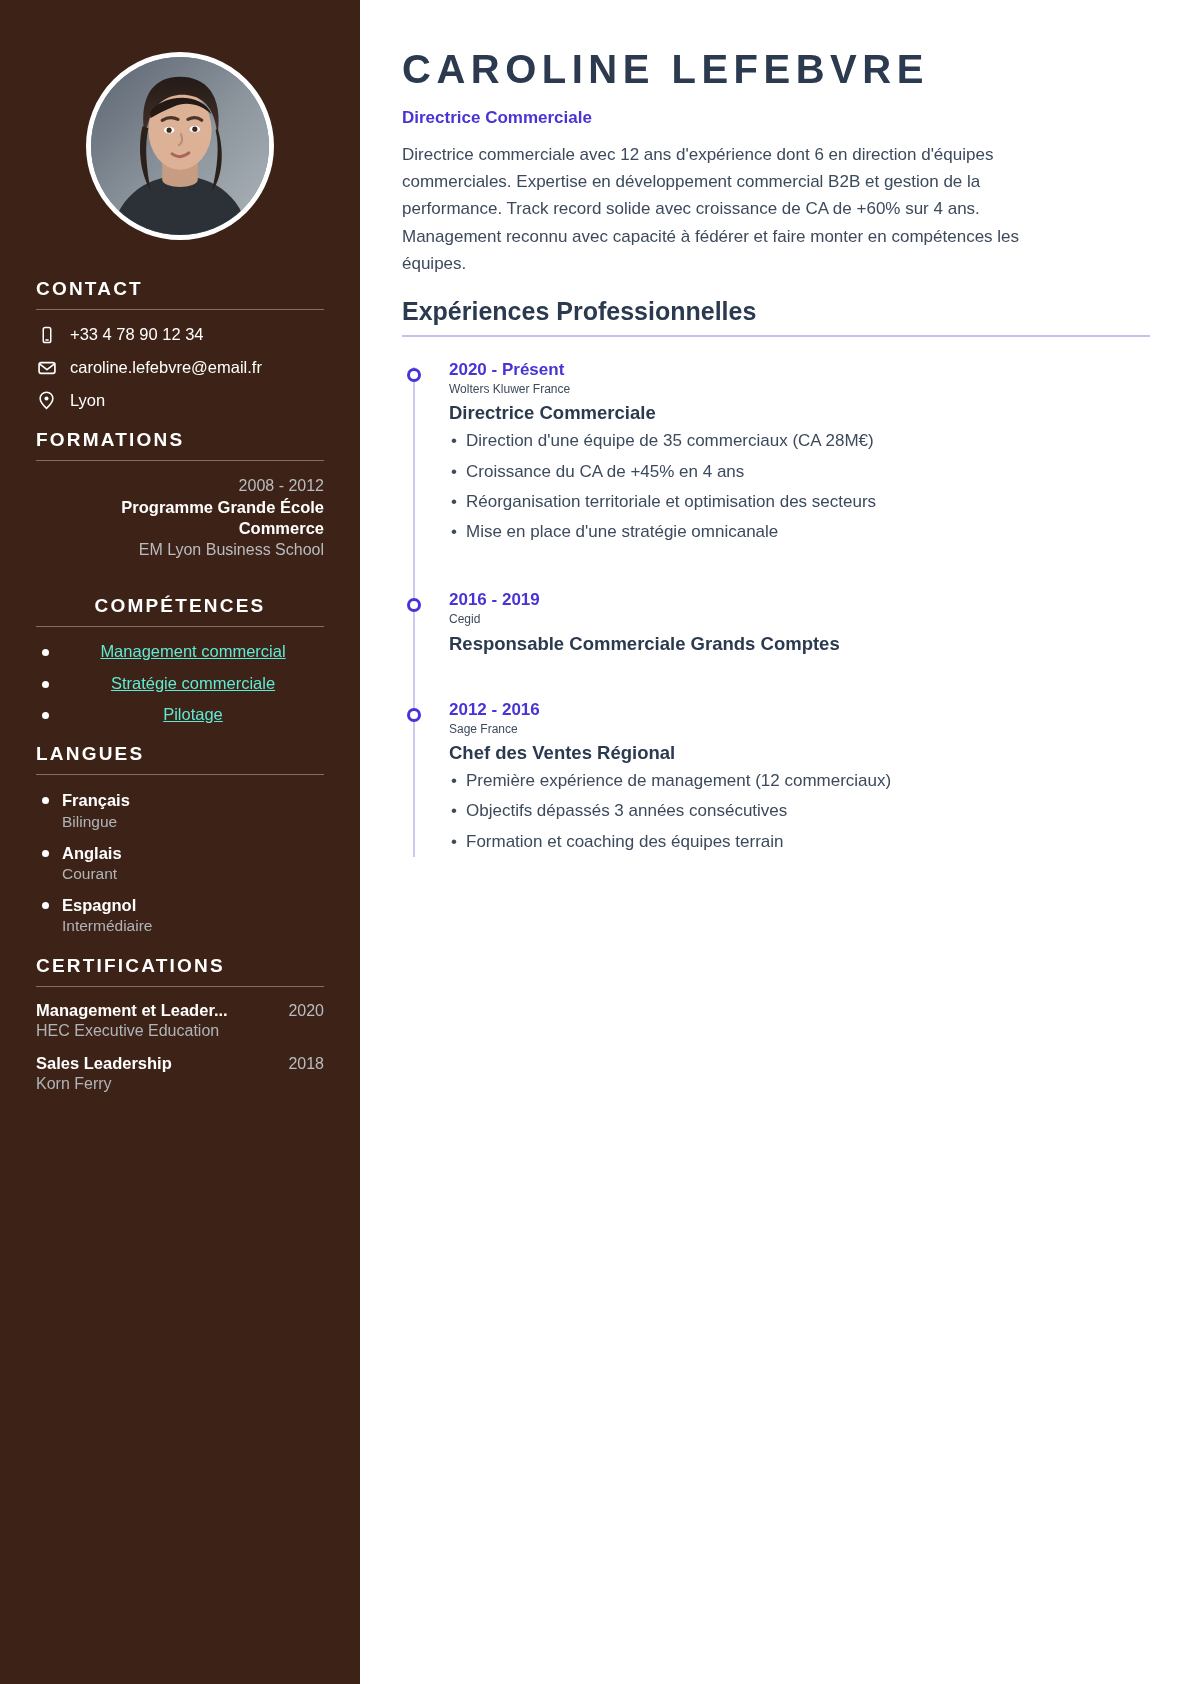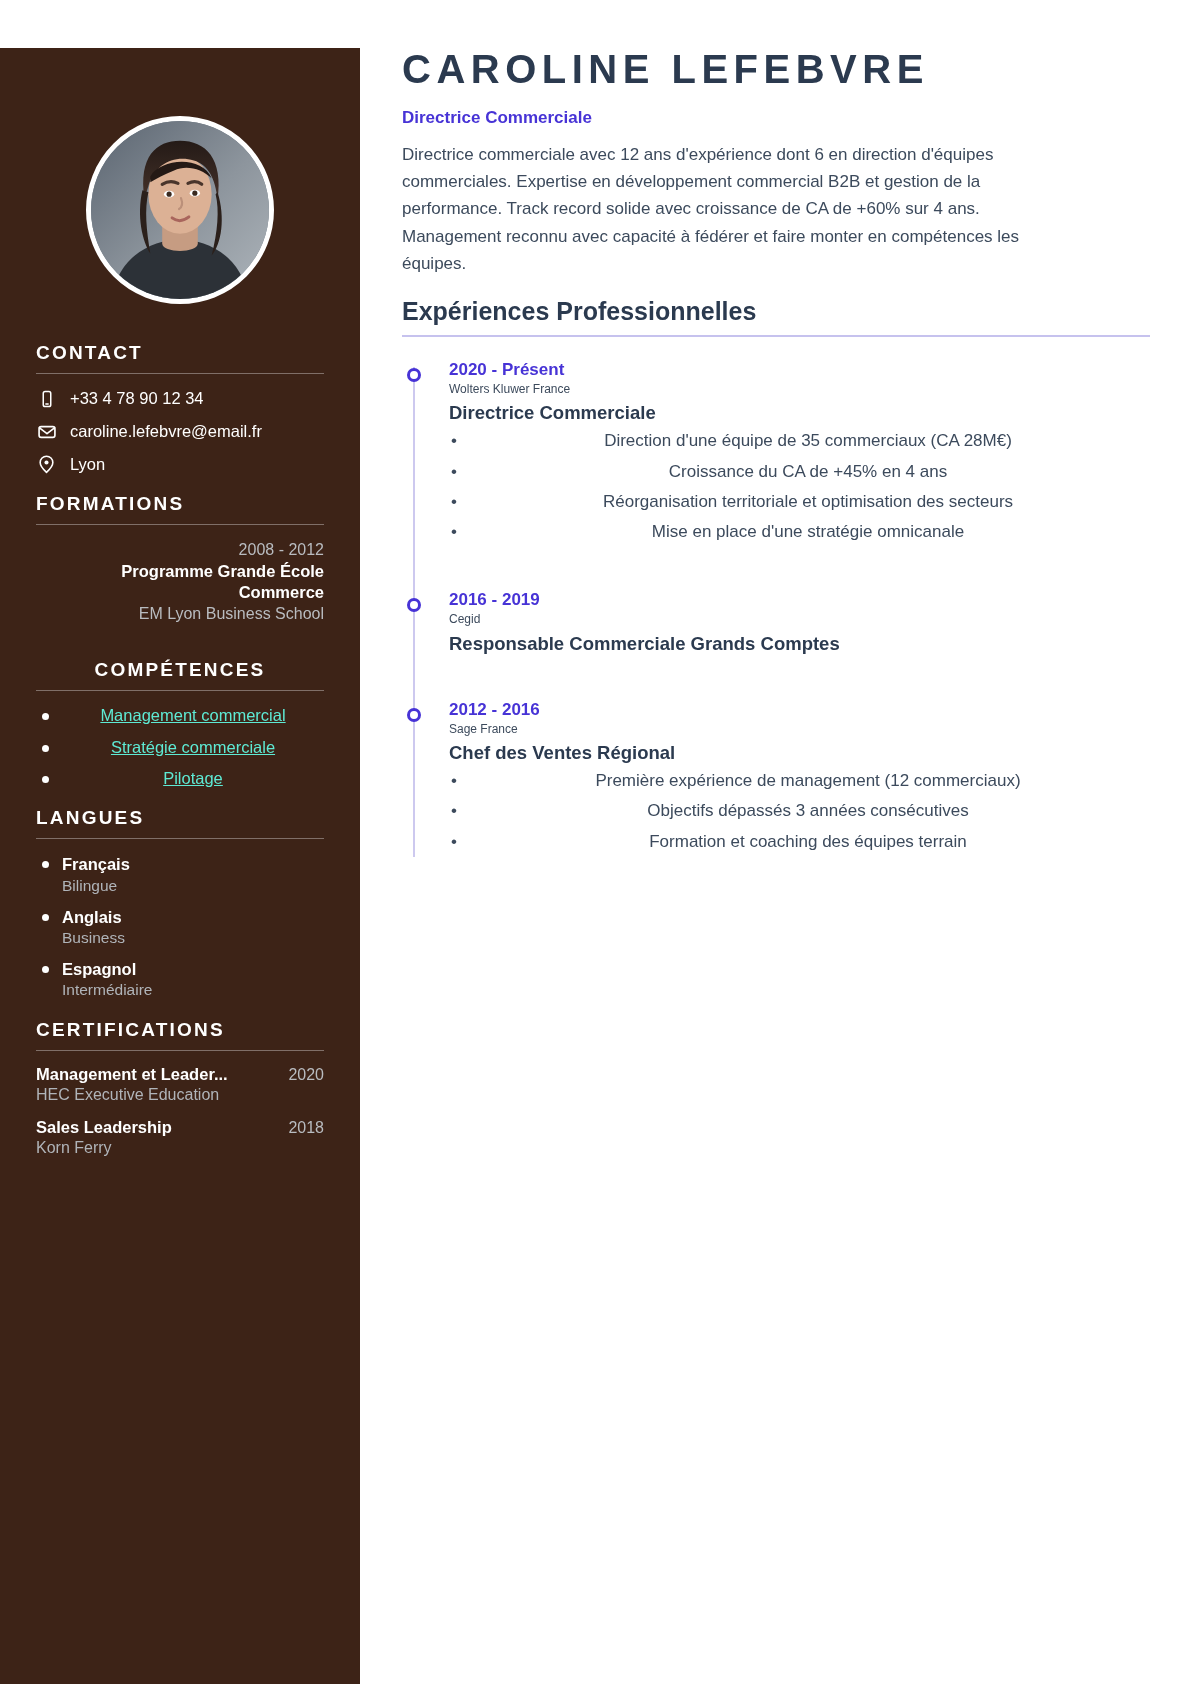--- a/index.html
+++ b/index.html
@@ -16,23 +16,22 @@
     background:#ffffff;
     overflow:hidden;
   }
 
   
   .sidebar {
     width:360px;
     min-width:360px;
     background:#3D2317;
     color:#ffffff;
-    padding:16px 0 0 0;
-    position:relative;
-    margin-top:48px;
+    padding:0 0 0 0;
+    position:relative;
   }
   .photo-wrap {
     display:flex;
     justify-content:center;
     padding-top:52px;
     padding-bottom:20px;
   }
   .photo {
     width:188px; height:188px;
     border-radius:50%;
@@ -205,21 +204,21 @@
     line-height:1.45;
   }
   .job-title {
     font-size:18.5px;
     font-weight:bold;
     color:#2b3a4f;
     margin-left:19px;
     margin-top:2px;
     line-height:1.4;
   }
-  .job-bullets { list-style:none; margin-left:19px;text-align:center; }
+  .job-bullets { list-style:none; margin-left:19px; }
   .job-bullets li {
     position:relative;
     font-size:17px;
     color:#3c4a5c;
     padding-left:17px;
     line-height:1.78;
   }
   .job-bullets li::before {
     content:"\2022";
     position:absolute;
@@ -335,21 +334,21 @@
     <div class="side-section" style="margin-top:14px;">
       <div class="side-head">LANGUES</div>
       <div class="side-rule"></div>
       <ul class="lang-list">
         <li>
           <div class="lang-name">Français</div>
           <div class="lang-level">Bilingue</div>
         </li>
         <li>
           <div class="lang-name">Anglais</div>
-          <div class="lang-level">Business</div>
+          <div class="lang-level">Courant</div>
         </li>
         <li>
           <div class="lang-name">Espagnol</div>
           <div class="lang-level">Intermédiaire</div>
         </li>
       </ul>
     </div>
 
     <div class="side-section" style="margin-top:14px;">
       <div class="side-head">CERTIFICATIONS</div>

